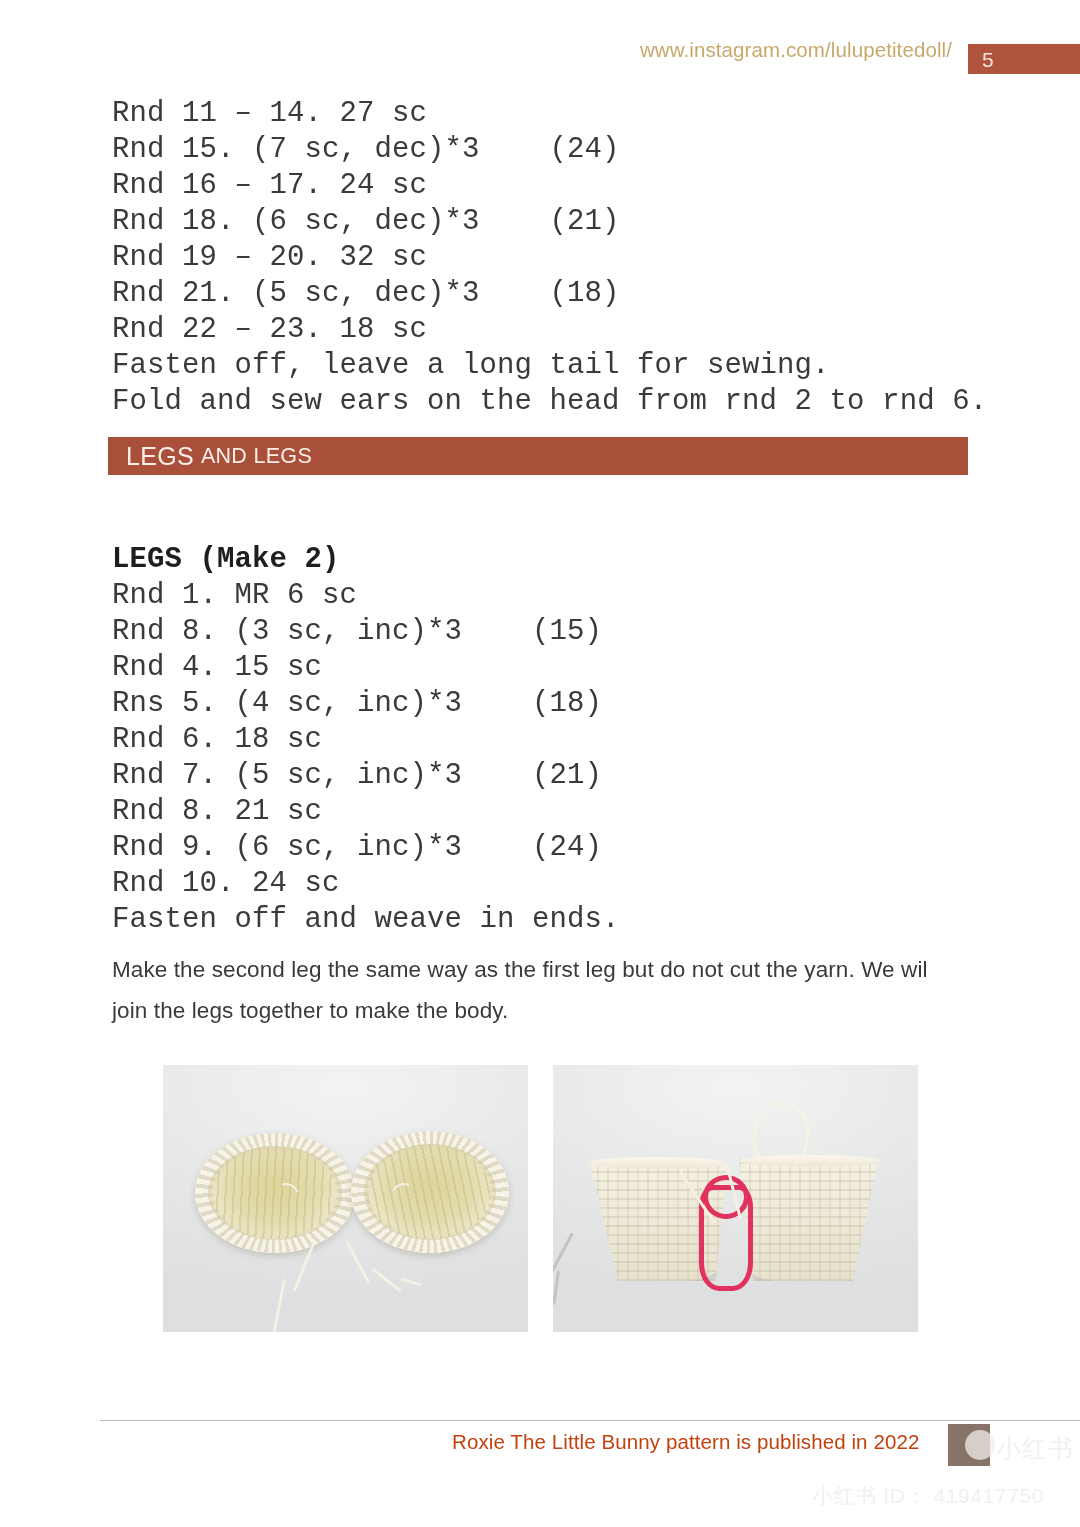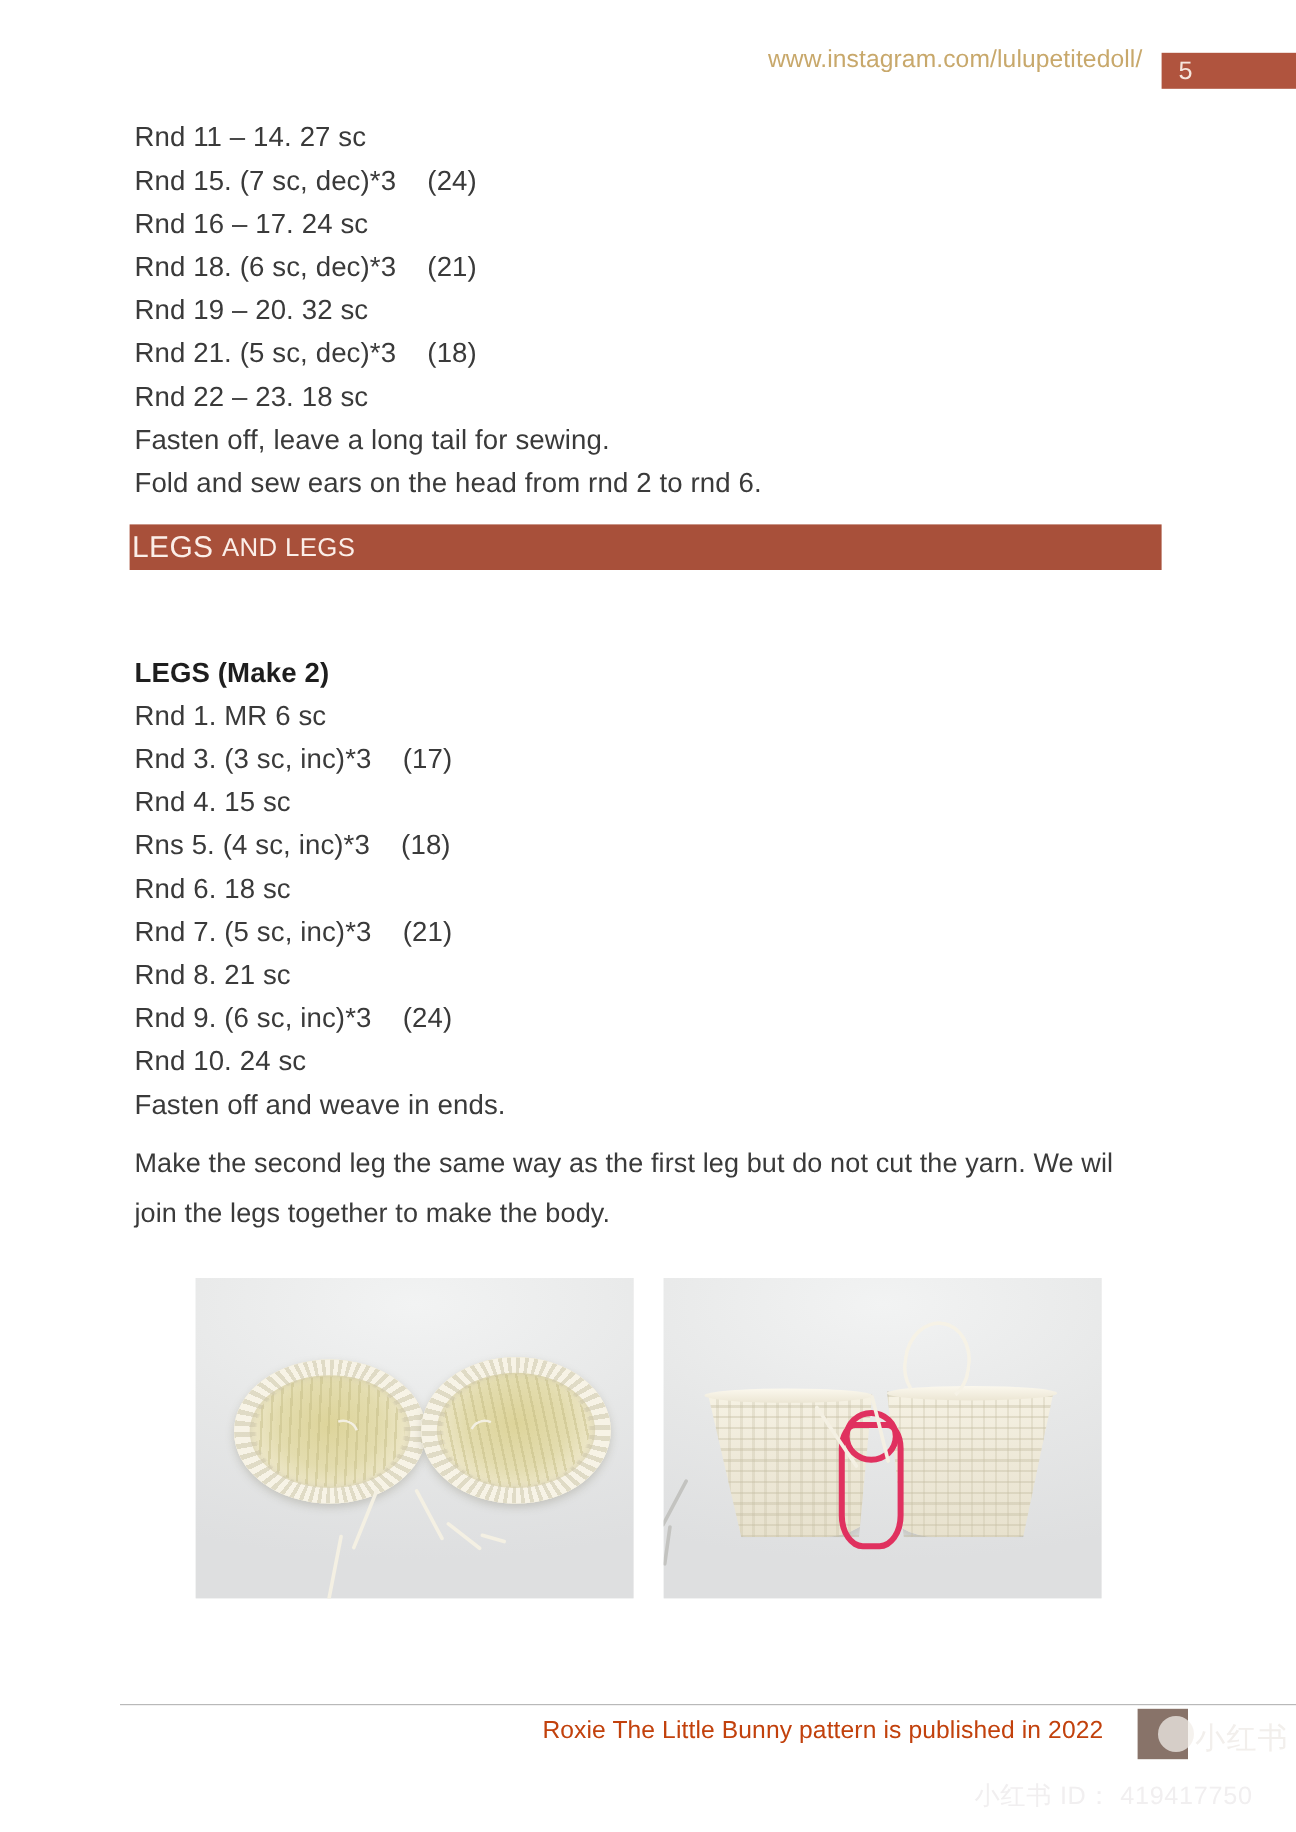--- a/index.html
+++ b/index.html
@@ -53,25 +53,26 @@
   }
 
   
   .content {
     position: absolute;
     left: 112px;
     top: 96px;
     width: 860px;
   }
   .line {
-    font-size: 23px;
+    font-size: 29px;
     color: #3a3a3a;
     line-height: 36px;
     white-space: pre;
     letter-spacing: 0.1px;
+    font-family: Liberation Mono, monospace;
   }
   .line.bold {
     font-weight: bold;
     color: #1e1e1e;
     margin-top: 44px;
   }
   .para {
     font-size: 22.5px;
     color: #3a3a3a;
     line-height: 41px;
@@ -87,21 +88,21 @@
     top: 437px;
     width: 860px;
     height: 38px;
     background: #a8503a;
     display: flex;
     align-items: center;
   }
   .section-banner .seg-main {
     color: #fbeee8;
     font-size: 25px;
-    padding-left: 2px;
+    padding-left: 18px;
     letter-spacing: 0.3px;
   }
   .section-banner .seg-sub {
     color: #fbeee8;
     font-size: 21.5px;
     padding-left: 7px;
     letter-spacing: 0.3px;
   }
 
   
@@ -304,21 +305,21 @@
 </div>
 
 <div class="section-banner">
   <span class="seg-main">LEGS</span>
   <span class="seg-sub">AND LEGS</span>
 </div>
 
 <div class="content" style="top:498px;">
   <div class="line bold">LEGS (Make 2)</div>
   <div class="line">Rnd 1. MR 6 sc</div>
-  <div class="line">Rnd 3. (3 sc, inc)*3    (17)</div>
+  <div class="line">Rnd 8. (3 sc, inc)*3    (15)</div>
   <div class="line">Rnd 4. 15 sc</div>
   <div class="line">Rns 5. (4 sc, inc)*3    (18)</div>
   <div class="line">Rnd 6. 18 sc</div>
   <div class="line">Rnd 7. (5 sc, inc)*3    (21)</div>
   <div class="line">Rnd 8. 21 sc</div>
   <div class="line">Rnd 9. (6 sc, inc)*3    (24)</div>
   <div class="line">Rnd 10. 24 sc</div>
   <div class="line">Fasten off and weave in ends.</div>
   <div class="spacer-sm"></div>
   <div class="para">Make the second leg the same way as the first leg but do not cut the yarn. We wil join the legs together to make the body.</div>

